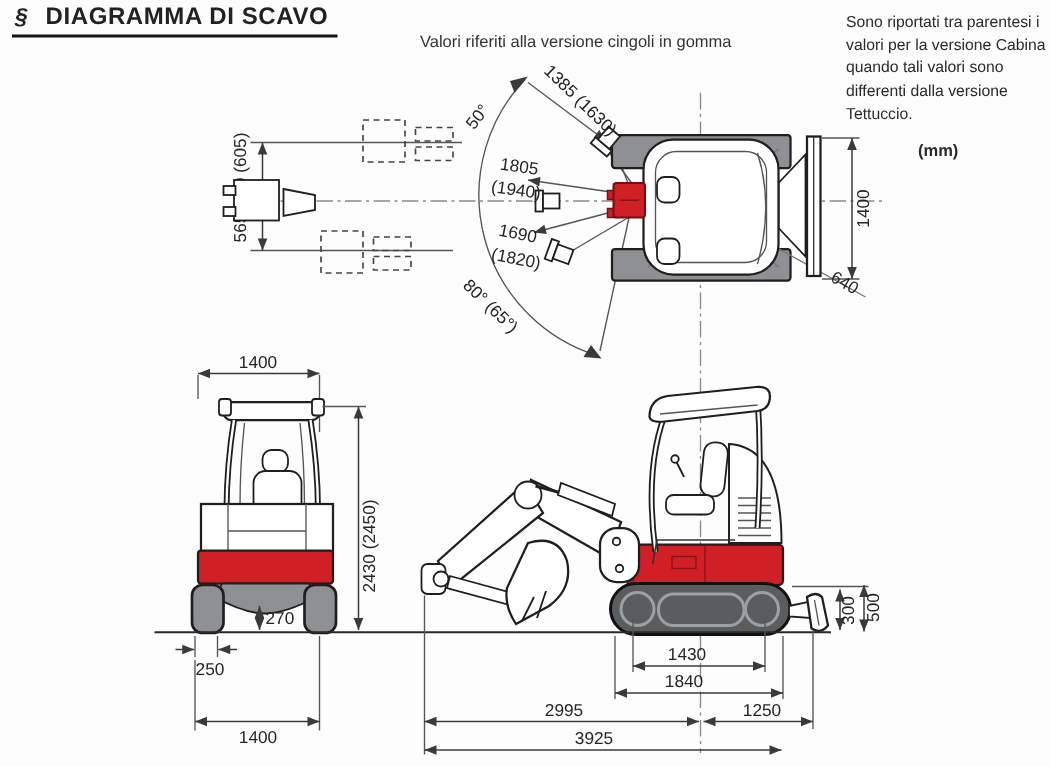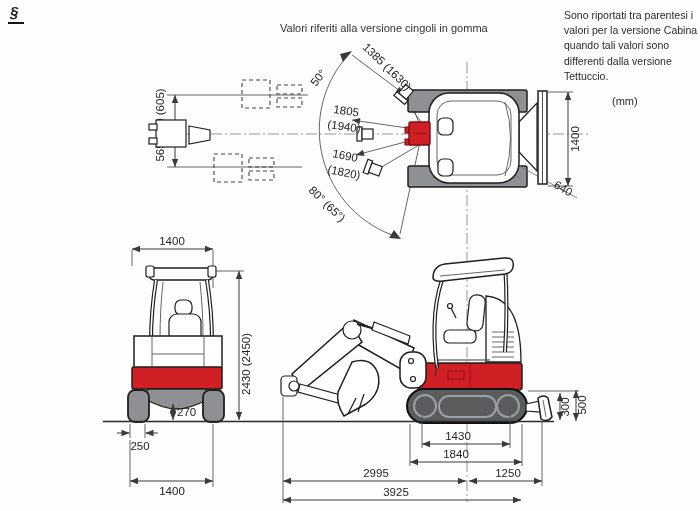--- a/index.html
+++ b/index.html
@@ -5,38 +5,39 @@
   html,body{margin:0;padding:0;background:#e8e8e8;}
   #page{position:relative;width:700px;height:511px;background:#fdfdfd;overflow:hidden;
         font-family:"Liberation Sans", sans-serif;color:#222;}
   #drawing{position:absolute;left:0;top:0;}
   .hdr-title{position:absolute;left:8px;top:3px;display:flex;align-items:baseline;gap:12px;
              border-bottom:2.5px solid #151515;padding:0 6px 2px 2px;}
   .hdr-title .sect{font-style:italic;font-weight:bold;font-size:15px;}
   .hdr-title .ttl{font-weight:bold;font-size:16px;letter-spacing:.4px;}
   .note-center{position:absolute;left:280px;top:22px;font-size:11px;color:#333;}
   .note-right{position:absolute;left:564px;top:8px;width:140px;font-size:10.5px;line-height:1.45;color:#2a2a2a;}
-  .mm-label{position:absolute;left:612px;top:95px;font-size:11px;color:#2a2a2a;}
+  .mm-label{position:absolute;left:612px;top:95px;font-size:11px;color:#2a2a2a;font-weight:bold;}
   svg text.dim{font-family:"Liberation Sans",sans-serif;font-size:11.5px;fill:#242424;}
   svg text.ang{font-family:"Liberation Sans",sans-serif;font-size:11.5px;fill:#242424;}
   svg .dimline{stroke:#3a3a3a;stroke-width:1;fill:none;}
   svg .thinline{stroke:#555;stroke-width:.9;fill:none;}
   svg .outline{stroke:#1f1f1f;stroke-width:1.5;fill:#ffffff;}
   svg .outline2{stroke:#1f1f1f;stroke-width:1.2;fill:#ffffff;}
   svg .detail{stroke:#555;stroke-width:.9;fill:none;}
   svg .dashed{stroke:#444;stroke-width:1.1;fill:none;stroke-dasharray:4 3;}
   svg .cline{stroke:#8a8a8a;stroke-width:.9;fill:none;stroke-dasharray:11 3 2 3;}
 </style>
 </head>
 <body>
 
 <div id="page">
 
   <div class="hdr-title">
     <span class="sect">§</span>
+    <span class="ttl">DIAGRAMMA DI SCAVO</span>
   </div>
   <div class="note-center">Valori riferiti alla versione cingoli in gomma</div>
   <div class="note-right">Sono riportati tra parentesi i valori per la versione Cabina quando tali valori sono differenti dalla versione Tettuccio.</div>
   <div class="mm-label">(mm)</div>
 
   <svg id="drawing" width="700" height="511" viewBox="0 0 700 511">
     <defs>
       <marker id="arr" markerWidth="10" markerHeight="8" refX="8.5" refY="4" orient="auto-start-reverse" markerUnits="userSpaceOnUse">
         <path d="M0.5,0.8 L8.5,4 L0.5,7.2 Z" fill="#3a3a3a"></path>
       </marker>

